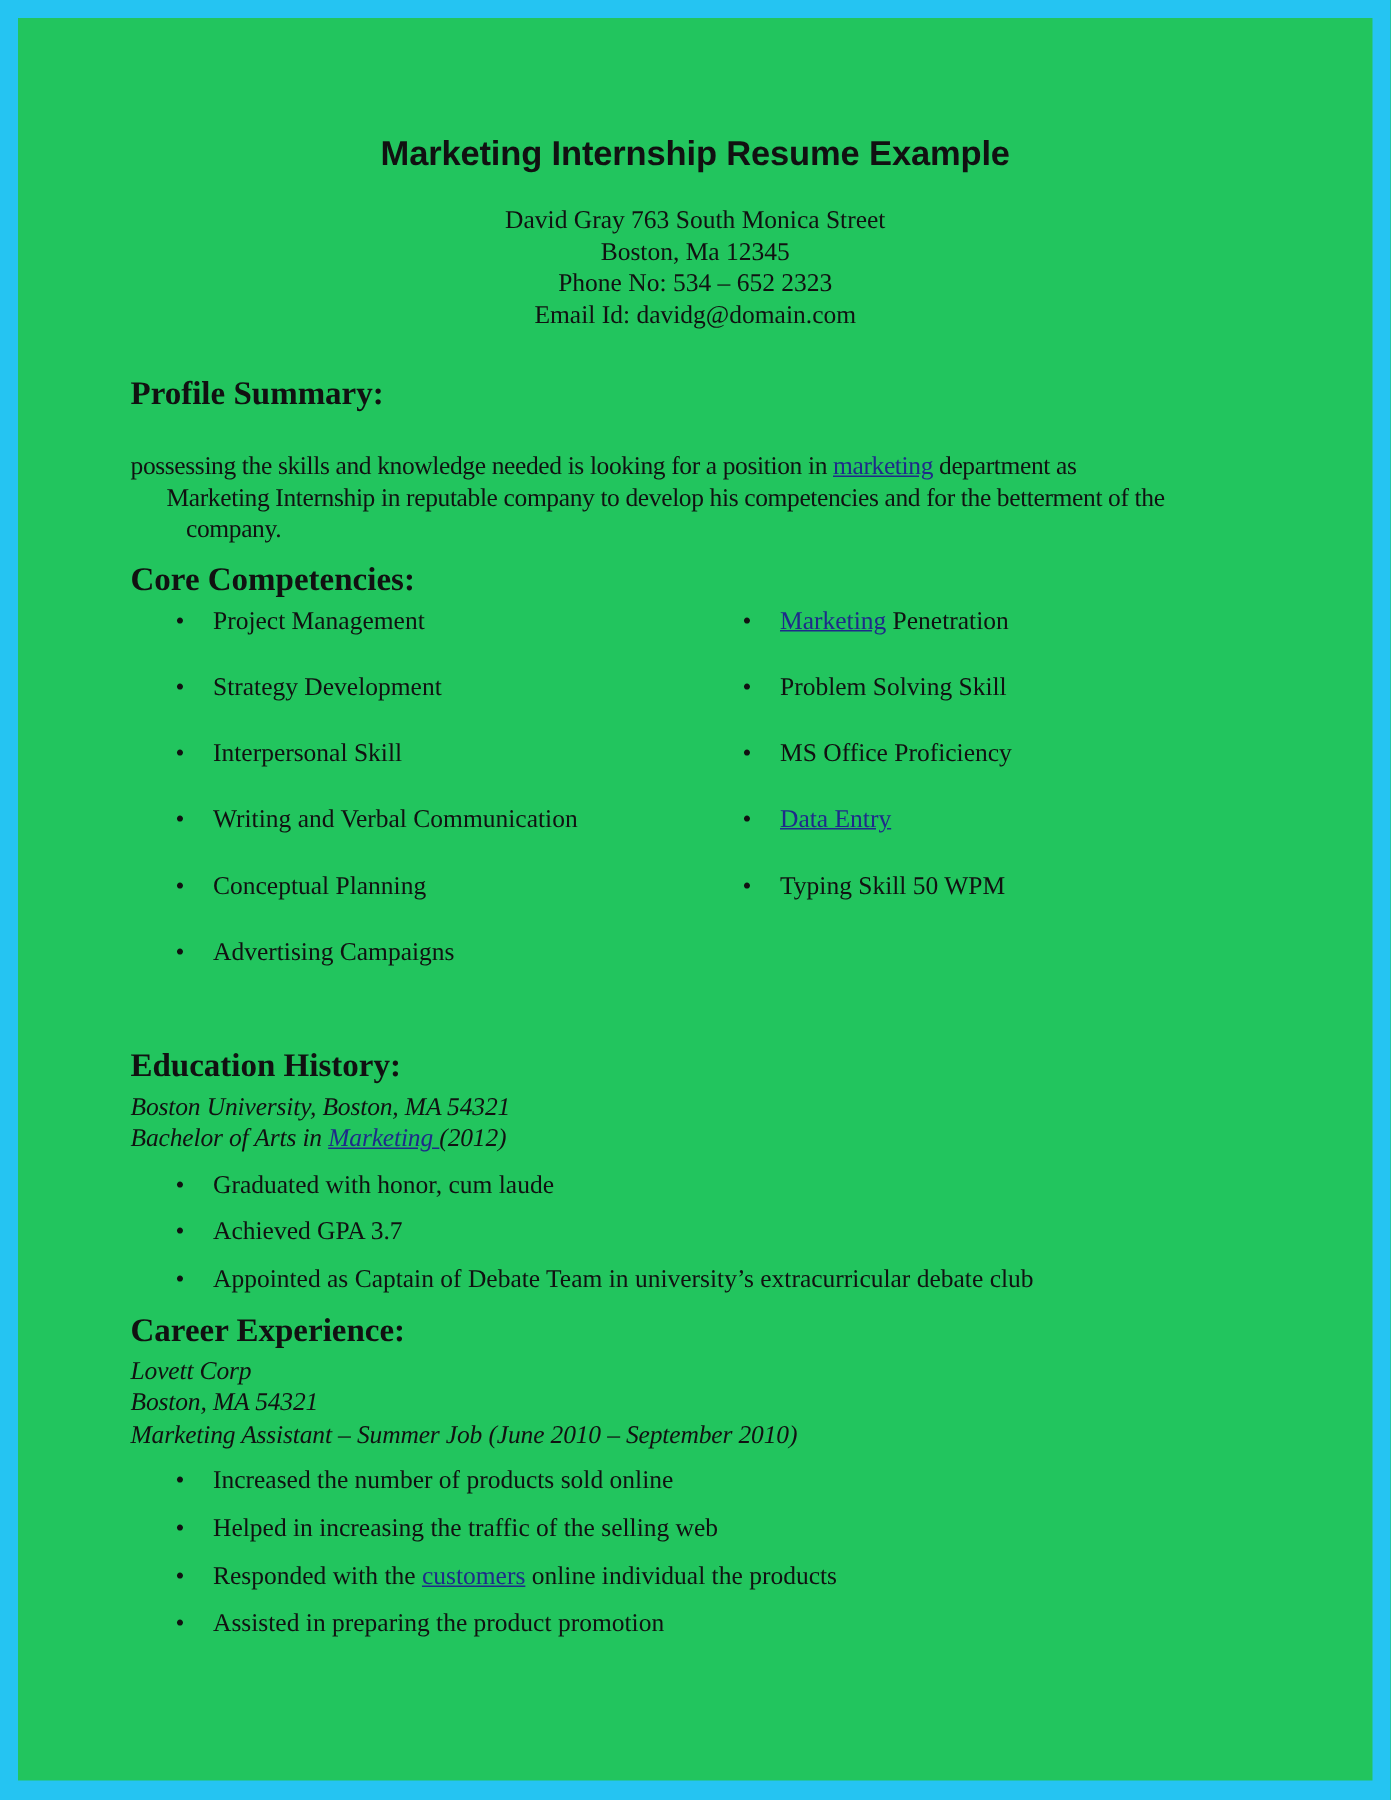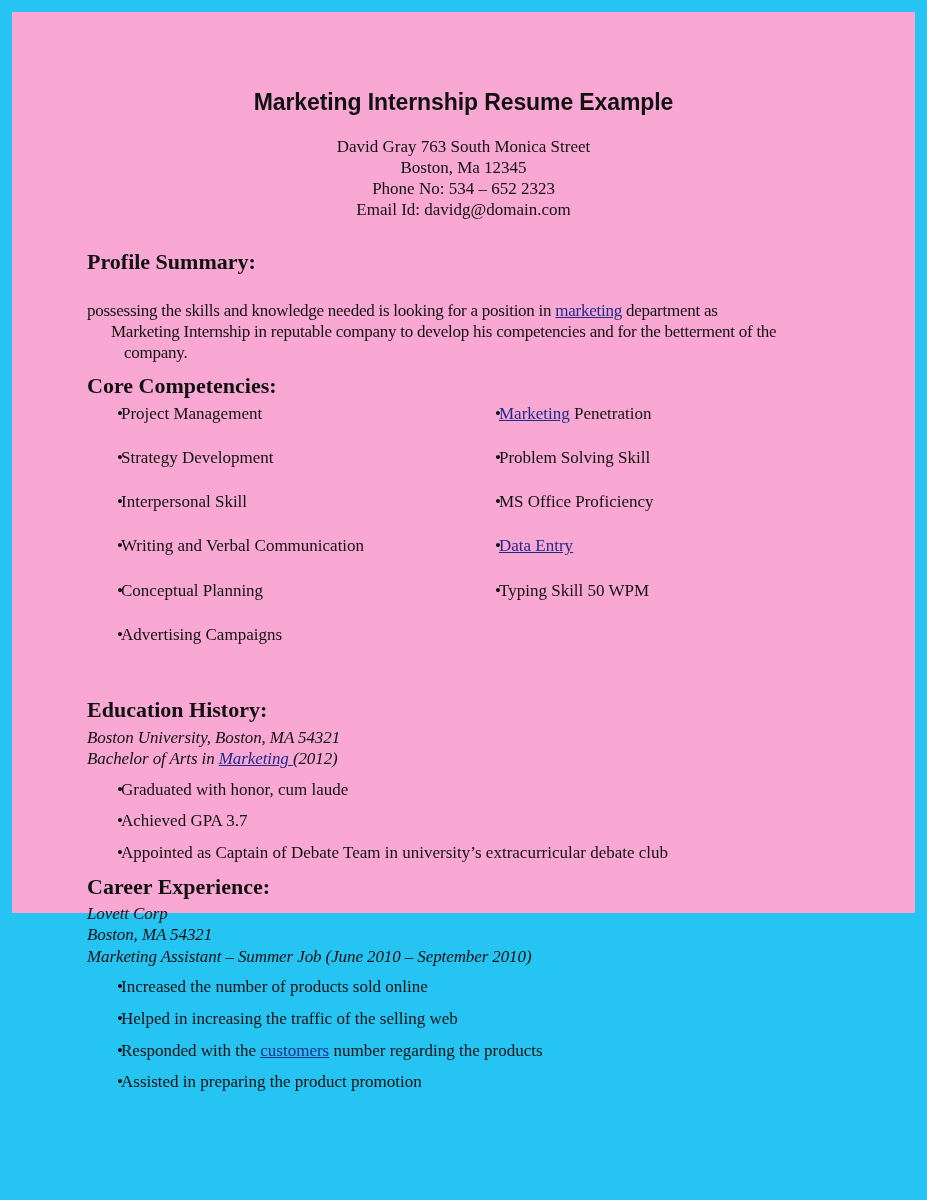--- a/index.html
+++ b/index.html
@@ -3,43 +3,43 @@
 <meta charset="utf-8">
 <style>
   html, body { margin: 0; padding: 0; }
   body {
     width: 927px; height: 1200px; position: relative; overflow: hidden;
     background: #25c4f2;
     font-family: "Liberation Serif", "DejaVu Serif", serif;
     color: #111;
   }
   .page {
-    position: absolute; left: 12px; top: 12px; width: 903px; height: 901px;
-    background: #f9a8d4;
+    position: absolute; left: 12px; top: 12px; width: 903px; height: 1175px;
+    background: #22c55e;
   }
   .abs { position: absolute; white-space: nowrap; }
   .title {
     left: 0; width: 903px; text-align: center; top: 77px;
     font-family: "Liberation Sans", "DejaVu Sans", sans-serif;
     font-weight: bold; font-size: 23px; letter-spacing: -0.1px; color: #111;
   }
   .contact {
     left: 0; width: 903px; text-align: center;
     font-size: 17px; line-height: 21px;
   }
   .h {
     font-weight: bold; font-size: 22px; left: 75px;
   }
   .p {
     font-size: 17px; left: 75px; letter-spacing: -0.25px;
   }
   .it { font-style: italic; font-size: 17px; left: 75px; letter-spacing: -0.1px; }
   .bul { font-size: 17px; }
   .bul .dot { position: absolute; left: 0; top: 0; }
-  .bul .txt { position: absolute; left: 4px; top: 0; white-space: nowrap; }
+  .bul .txt { position: absolute; left: 25px; top: 0; white-space: nowrap; }
   a.lnk { color: #1f2a8a; text-decoration: underline; text-align: center; }
 </style>
 </head>
 <body>
 
 <div class="page">
 
   <div class="abs title">Marketing Internship Resume Example</div>
 
   <div class="abs contact" style="top:124px;">
@@ -135,20 +135,20 @@
   <div class="abs bul" style="left:105px; top:965px;">
     <span class="dot">•</span>
     <span class="txt">Increased the number of products sold online</span>
   </div>
   <div class="abs bul" style="left:105px; top:997px;">
     <span class="dot">•</span>
     <span class="txt">Helped in increasing the traffic of the selling web</span>
   </div>
   <div class="abs bul" style="left:105px; top:1029px;">
     <span class="dot">•</span>
-    <span class="txt"><span>Responded with the </span><a class="lnk">customers</a><span> number regarding the products</span></span>
+    <span class="txt"><span>Responded with the </span><a class="lnk">customers</a><span> online individual the products</span></span>
   </div>
   <div class="abs bul" style="left:105px; top:1060px;">
     <span class="dot">•</span>
     <span class="txt">Assisted in preparing the product promotion</span>
   </div>
 
 </div>
 
 </body></html>

